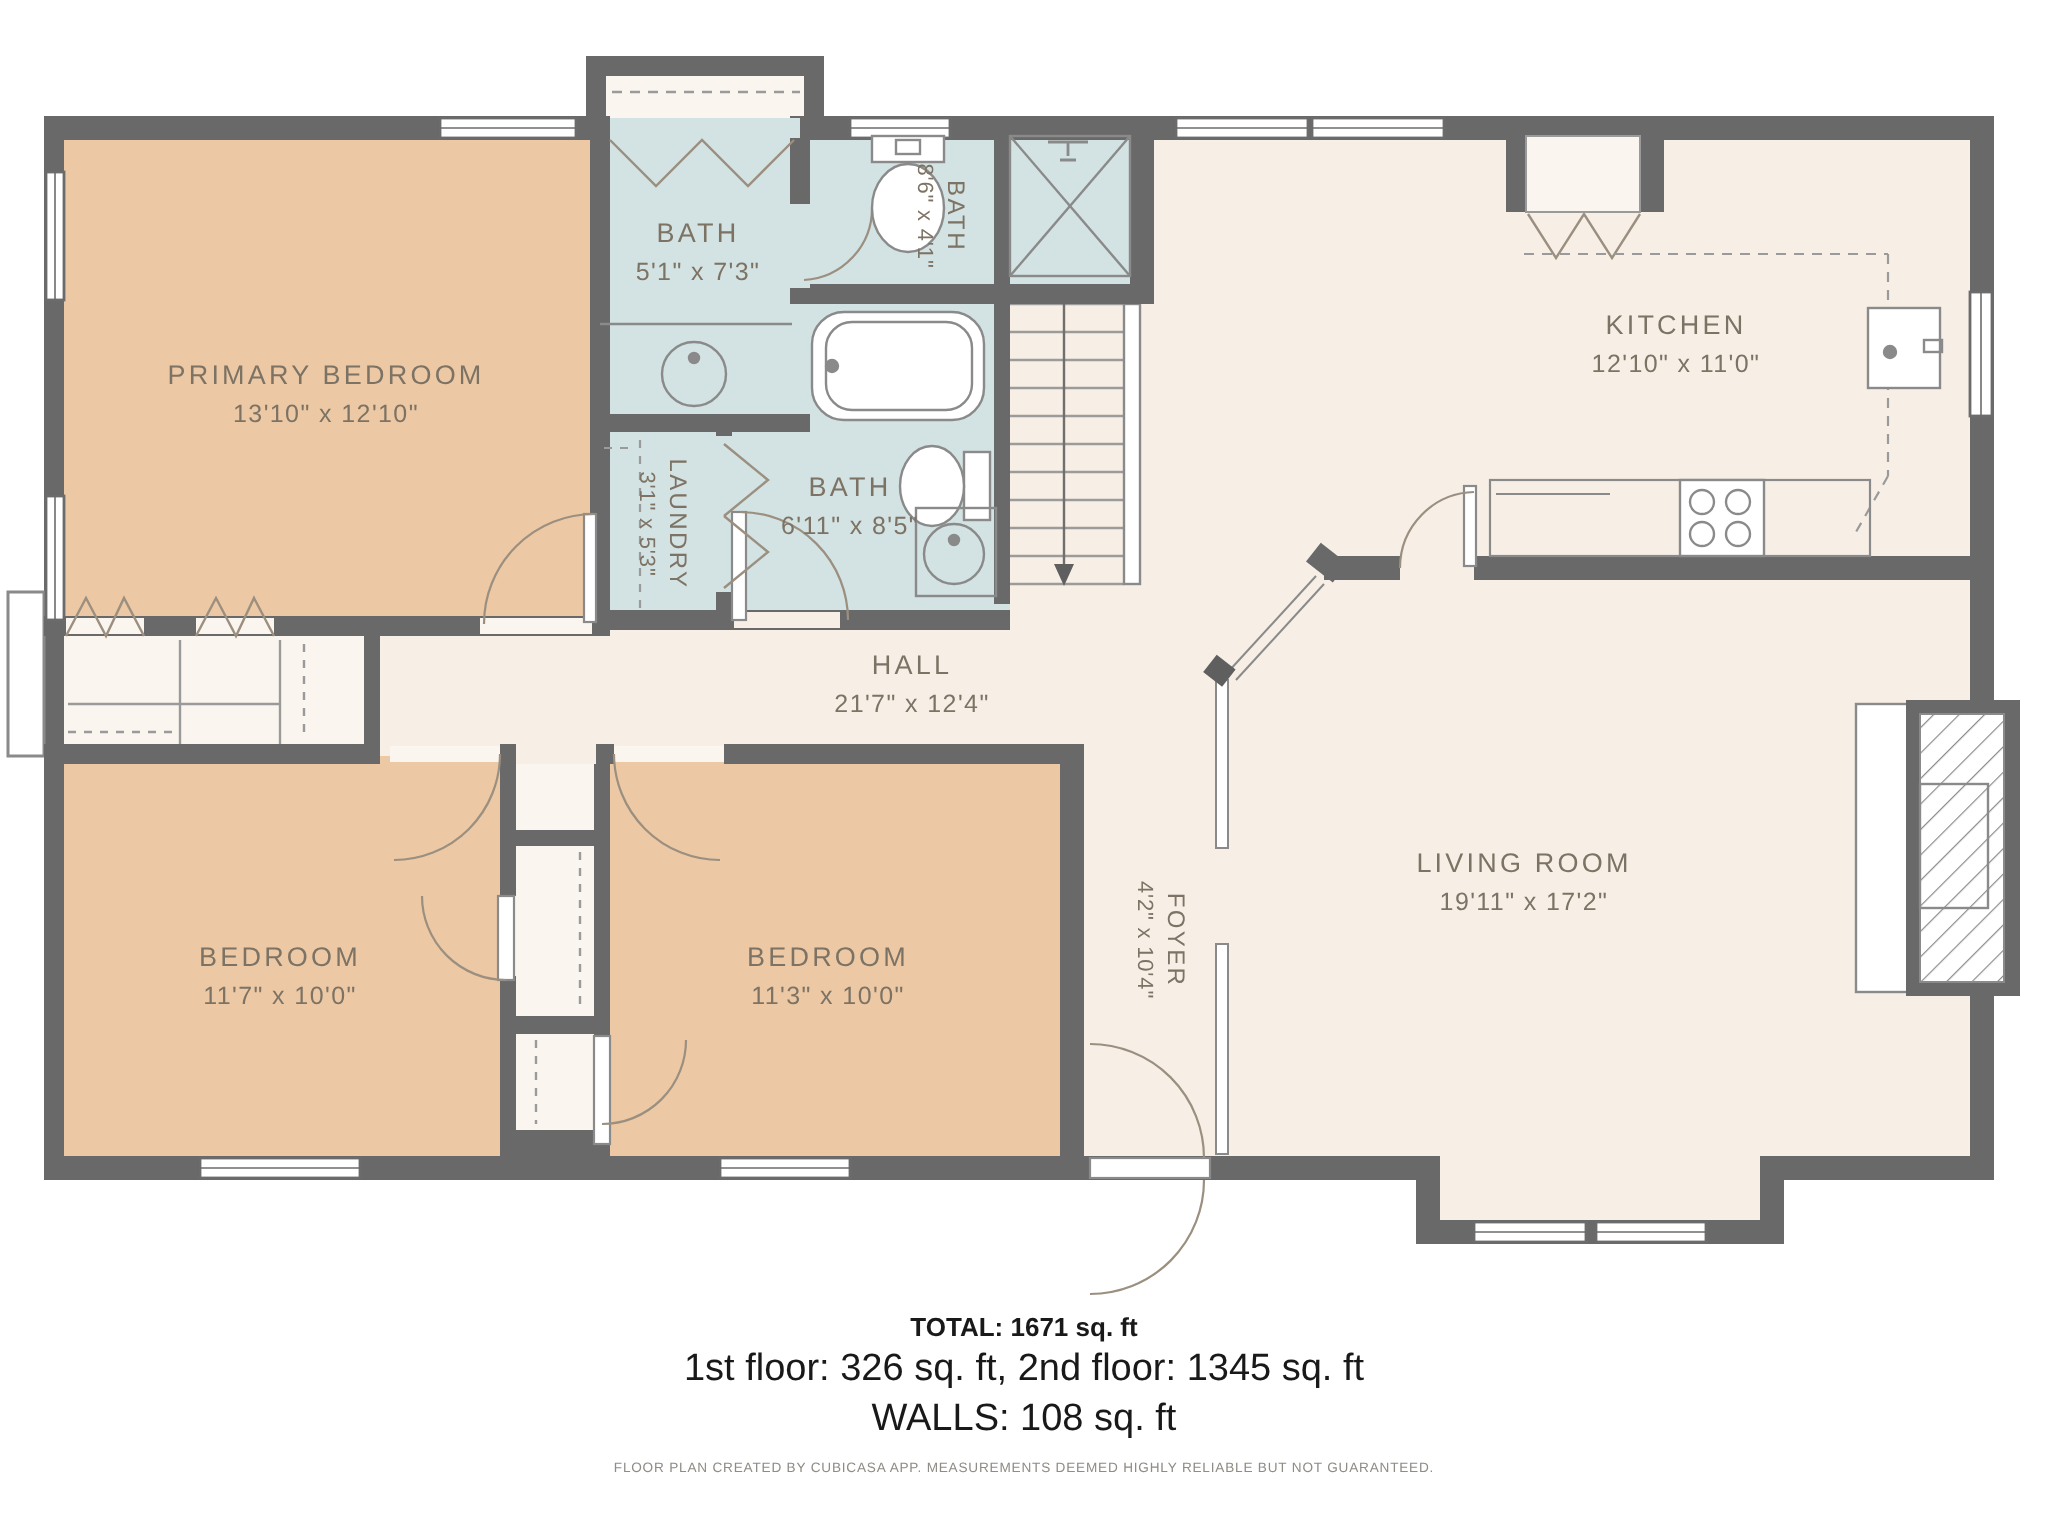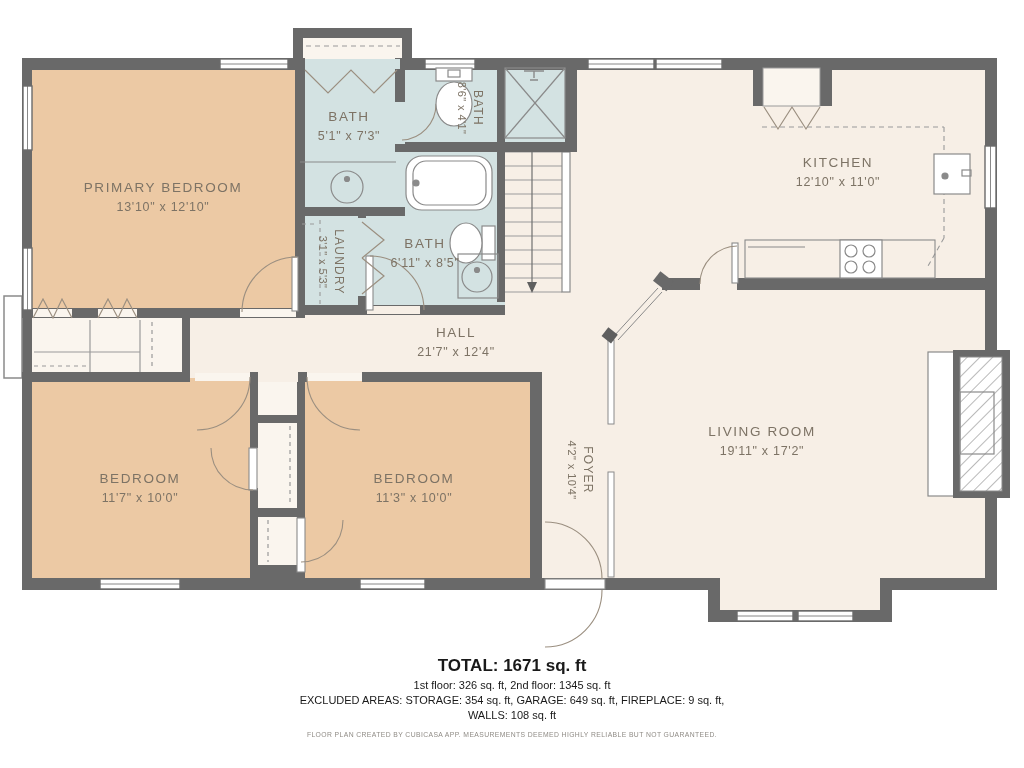--- a/index.html
+++ b/index.html
@@ -7,22 +7,22 @@
          font-family:"Liberation Sans", sans-serif;}
   #plan-svg{position:absolute;left:0;top:0;}
   .room-label{position:absolute;text-align:center;color:#7d7365;transform:translate(-50%,-50%);
               white-space:nowrap;line-height:1.15;}
   .room-label.v{transform:translate(-50%,-50%) rotate(90deg);}
   .rl-name{font-size:13.5px;letter-spacing:1.6px;font-weight:500;}
   .rl-dims{font-size:12.5px;letter-spacing:.7px;margin-top:4px;}
   .sm .rl-name{font-size:12px;letter-spacing:1.2px;}
   .sm .rl-dims{font-size:11px;letter-spacing:.4px;margin-top:2px;}
   .summary{position:absolute;left:0;right:0;top:656px;text-align:center;color:#191919;}
-  .summary .total{font-weight:bold;font-size:17px;margin-bottom:3px;}
-  .summary .line{font-size:11px;margin-bottom:3px;}
+  .summary .total{font-weight:bold;font-size:13px;margin-bottom:3px;}
+  .summary .line{font-size:19px;margin-bottom:3px;}
   .summary .disclaimer{margin-top:10px;font-size:6.8px;color:#8f8b85;letter-spacing:.4px;}
 </style>
 </head>
 <body>
 
 <div id="stage">
 
 <svg id="plan-svg" width="1024" height="768" viewBox="0 0 1024 768">
   <defs>
     <pattern id="hatch" width="9" height="9" patternUnits="userSpaceOnUse" patternTransform="rotate(45)">
@@ -320,18 +320,17 @@
   <div class="rl-dims">4'2" x 10'4"</div>
 </div>
 <div class="room-label" style="left:762px;top:441px;">
   <div class="rl-name">LIVING ROOM</div>
   <div class="rl-dims">19'11" x 17'2"</div>
 </div>
 
 <div class="summary">
   <div class="total">TOTAL: 1671 sq. ft</div>
   <div class="line">1st floor: 326 sq. ft, 2nd floor: 1345 sq. ft</div>
-  <div class="line">EXCLUDED AREAS: STORAGE: 354 sq. ft, GARAGE: 649 sq. ft, FIREPLACE: 9 sq. ft,</div>
   <div class="line">WALLS: 108 sq. ft</div>
   <div class="disclaimer">FLOOR PLAN CREATED BY CUBICASA APP. MEASUREMENTS DEEMED HIGHLY RELIABLE BUT NOT GUARANTEED.</div>
 </div>
 
 </div>
 
 </body></html>

